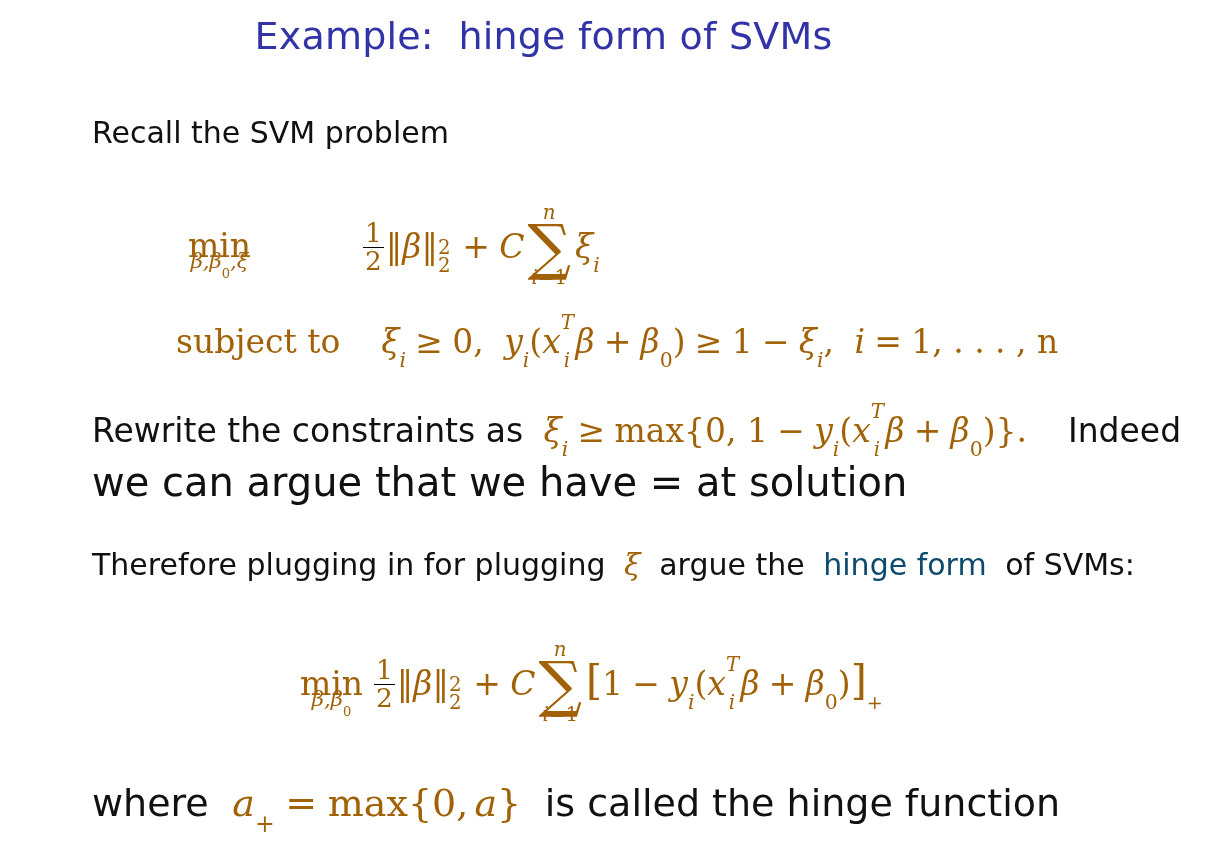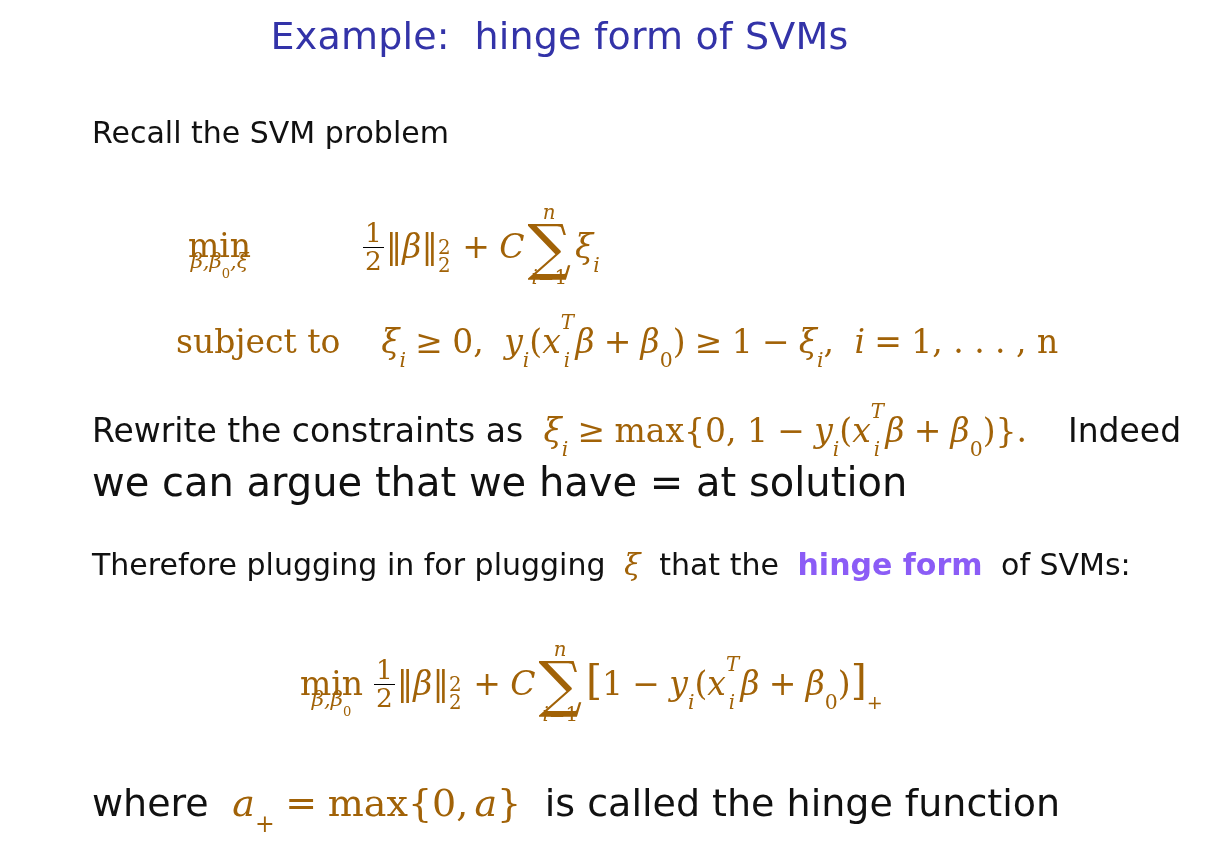--- a/index.html
+++ b/index.html
@@ -14,21 +14,21 @@
     overflow: hidden;
     font-family: "DejaVu Sans", sans-serif;
     color: #000000;
     -webkit-font-smoothing: antialiased;
   }
 
   
   #slide-title {
     position: absolute;
     top: 14px;
-    left: 16px;
+    left: 0;
     width: 1087px;
     text-align: center;
     font-family: "DejaVu Sans", sans-serif;
     font-size: 38px;
     font-weight: 400;
     letter-spacing: 0.2px;
     color: #3333a8;
     white-space: pre;
   }
 
@@ -188,21 +188,21 @@
     top: 32px;
     font-size: 33px;
   }
   #eq2-objective {
     position: absolute;
     left: 72px;
     top: 25px;
     font-size: 33px;
   }
 
-  .red-emph { color: #8b5cf6; font-weight: bold; }
+  .red-emph { color: #0c4a6e; }
 
   .mathspace { display: inline-block; width: 0.28em; }
   .mathspace-wide { display: inline-block; width: 0.62em; }
   .thinspace { display: inline-block; width: 0.16em; }
 </style>
 </head>
 <body>
 
 <div id="slide-title">Example:  hinge form of SVMs</div>
 
@@ -232,21 +232,21 @@
   </div>
 </div>
 
 <div class="body-text" style="left:92px; top:414px; font-size:33px;">
   <span>Rewrite the constraints as</span><span class="mathspace-wide"></span><span class="math"><span>ξ</span><sub>i</sub><span class="mathspace"></span><span class="up">≥</span><span class="mathspace"></span><span class="op">max</span><span class="up">{</span><span class="up">0, 1</span><span class="mathspace"></span><span class="up">−</span><span class="mathspace"></span><span>y</span><sub>i</sub><span class="up">(</span><span style="display:inline-block; position:relative;"><span>x</span><sup style="font-size:0.60em;">T</sup><sub style="font-size:0.60em; margin-left:-0.52em;">i</sub></span><span class="thinspace"></span><span>β</span><span class="mathspace"></span><span class="up">+</span><span class="mathspace"></span><span>β</span><sub class="up">0</sub><span class="up">)</span><span class="up">}</span><span class="up">.</span></span><span class="mathspace-wide"></span><span class="mathspace-wide"></span><span>Indeed</span>
 </div>
 
 <div class="body-text" style="left:92px; top:462px; font-size:40px;">we can argue that we have = at solution</div>
 
 <div class="body-text" style="left:92px; top:550px; font-size:30px;">
-  <span>Therefore plugging in for plugging</span><span class="mathspace-wide"></span><span class="math">ξ</span><span class="mathspace-wide"></span><span>that the</span><span class="mathspace-wide"></span><span class="red-emph">hinge form</span><span class="mathspace-wide"></span><span>of SVMs:</span>
+  <span>Therefore plugging in for plugging</span><span class="mathspace-wide"></span><span class="math">ξ</span><span class="mathspace-wide"></span><span>argue the</span><span class="mathspace-wide"></span><span class="red-emph">hinge form</span><span class="mathspace-wide"></span><span>of SVMs:</span>
 </div>
 
 <div id="equation-block-2">
 
   <span id="eq2-minop" class="math">
     <span class="limop">
       <span class="lim-main op">min</span>
       <span class="lim-sub"><span>β,β</span><sub class="up">0</sub></span>
     </span>
   </span>

